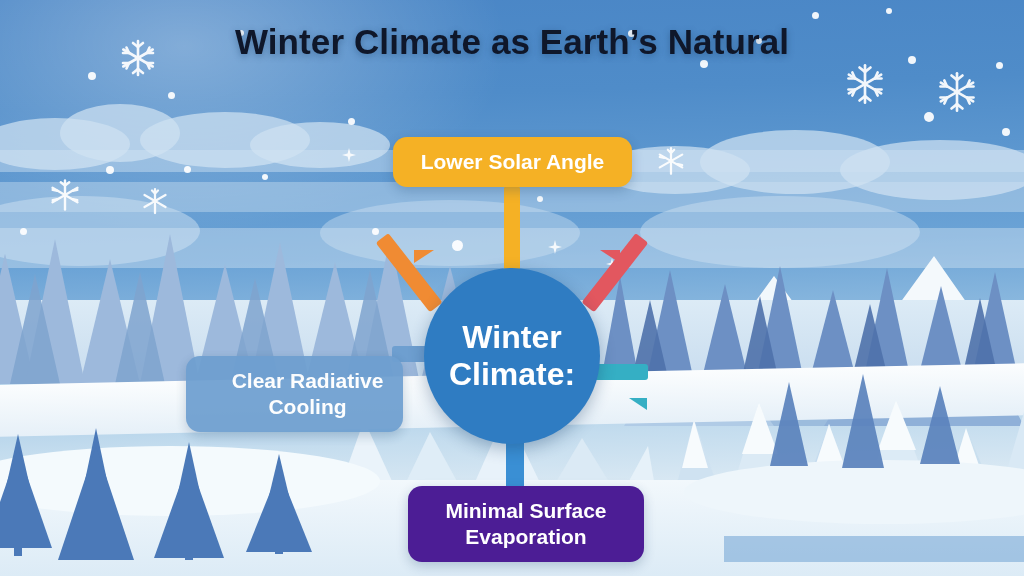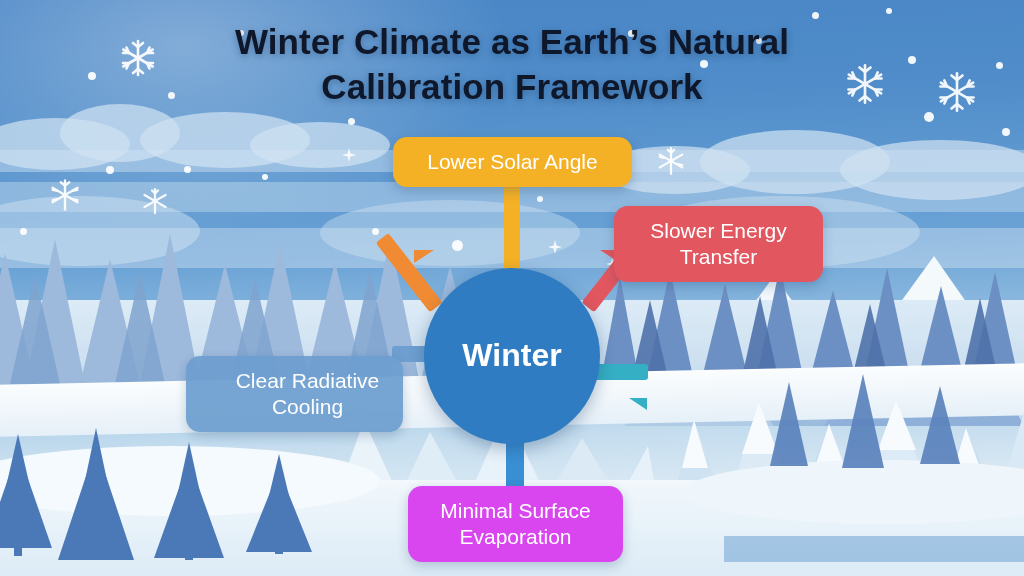--- a/index.html
+++ b/index.html
@@ -59,21 +59,21 @@
     text-align:center; color:#fff; z-index:34;
   }
   .hub-title { font-size:32px; font-weight:bold; line-height:1.17; }
   .hub-sub { font-size:17px; font-weight:normal; margin-top:7px; }
 
   .node {
     position:absolute; z-index:33;
     border-radius:14px;
     display:flex; align-items:center; justify-content:center;
     text-align:center; color:#fff;
-    font-size:21px; font-weight:normal; line-height:1.26;
+    font-size:21px; font-weight:bold; line-height:1.26;
     padding:9px 16px;
     box-shadow:0 4px 12px rgba(22,58,100,.24);
   }
   .tail { position:absolute; width:0; height:0; z-index:32; }
 </style>
 </head>
 <body>
 
 <div id="stage">
 
@@ -371,43 +371,42 @@
     </span>
     <span class="spark" style="left:606px; top:258px;">
       <svg width="12" height="12" viewBox="0 0 14 14">
           <path d="M7 0 L8.4 5.6 L14 7 L8.4 8.4 L7 14 L5.6 8.4 L0 7 L5.6 5.6 Z" fill="#fff"></path>
         </svg>
     </span>
   </div>
 
   <div class="title">
     <div>Winter Climate as Earth’s Natural</div>
-    <div>Calibration Framework</div>
   </div>
 
   <div class="diagram">
 
     <div class="connector" style="left:504px; top:186px; width:16px; height:110px; background:#f5b125;"></div>
     <div class="connector" style="left:374px; top:238px; width:16px; height:88px; background:#f08b33; transform:rotate(-38deg); transform-origin:50% 0;"></div>
     <div class="connector" style="left:634px; top:238px; width:16px; height:88px; background:#e2575f; transform:rotate(38deg); transform-origin:50% 0;"></div>
     <div class="connector" style="left:392px; top:346px; width:60px; height:16px; background:#6e9fd0;"></div>
     <div class="connector" style="left:578px; top:364px; width:70px; height:16px; background:#35afc4;"></div>
     <div class="connector" style="left:506px; top:400px; width:18px; height:104px; background:#3a8fd4;"></div>
 
     <div class="hub" style="left:424px; top:268px;">
       <div class="hub-title">Winter</div>
+      <div class="hub-title">Climate:</div>
     </div>
 
     <div class="node" style="left:393px; top:137px; width:239px; height:50px; background:#f5b125;">Lower Solar Angle</div>
 
     <div class="tail" style="left:414px; top:250px; border-top:13px solid #f08b33; border-right:20px solid transparent;"></div>
 
-    <div class="node" style="left:614px; top:206px; width:209px; height:76px; background:#e2575f;">Slower Energy Transfer</div>
     <div class="tail" style="left:600px; top:250px; border-top:13px solid #e2575f; border-left:20px solid transparent;"></div>
 
     <div class="node" style="left:186px; top:356px; width:217px; height:76px; background:#6e9fd0; opacity:.93;padding-left:42px;">Clear Radiative Cooling</div>
 
     <div class="tail" style="left:629px; top:398px; border-top:12px solid #35afc4; border-left:18px solid transparent;"></div>
 
-    <div class="node" style="left:408px; top:486px; width:215px; height:76px; background:#d946ef;">Minimal Surface Evaporation</div>
+    <div class="node" style="left:408px; top:486px; width:236px; height:76px; background:#4c1d95;">Minimal Surface Evaporation</div>
   </div>
 
 </div>
 
 </body></html>

